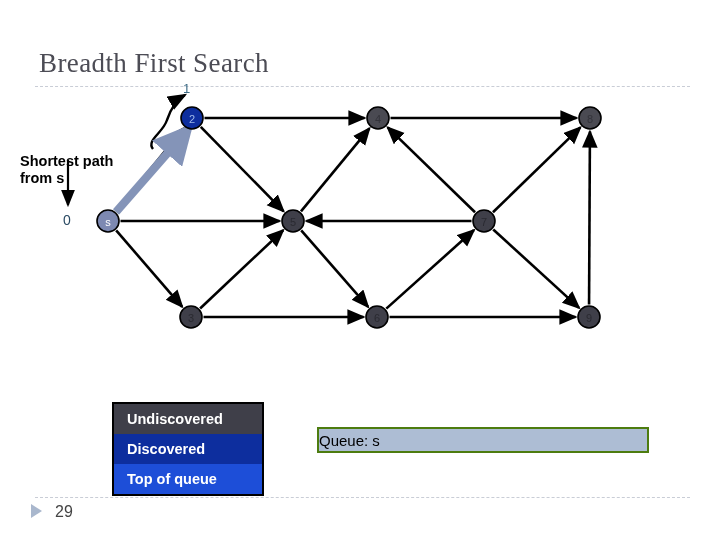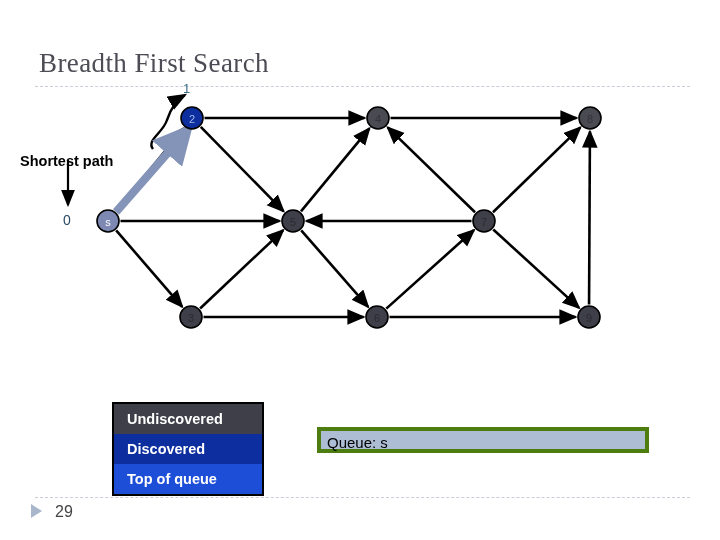--- a/index.html
+++ b/index.html
@@ -68,24 +68,24 @@
   }
   .lg-undiscovered{background:#3f3f49;}
   .lg-discovered{background:#0d2e9e;}
   .lg-topqueue{background:#1d4ed8;}
   .lg-finished{background:#0a6b11;}
 
   
   #queue-box{
     position:absolute;left:317px;top:427px;
     width:332px;height:26px;
-    background:#adbdd4;border:4px solid #4d7c0f;
+    background:#adbdd4;border:2px solid #4d7c0f;
     box-sizing:border-box;
     font-size:15px;color:#000;
-    line-height:23px;padding-left:6px;
+    line-height:23px;
     white-space:nowrap;
   }
 
   
   #slide-number{
     position:absolute;left:55px;top:503px;
     font-size:16px;color:#444;
   }
   #footer-bullet{
     position:absolute;left:31px;top:504px;
@@ -100,20 +100,21 @@
 
 <div id="slide">
 
   <div id="rule-top" class="dashrule"></div>
   <div id="rule-bottom" class="dashrule"></div>
 
   <div id="page-title">Breadth First Search</div>
 
   <div id="caption">
     <div>Shortest path</div>
+    <div>from s</div>
   </div>
 
   <div id="label-zero">0</div>
   <div id="label-one">1</div>
 
   <svg id="graph" viewBox="0 0 720 540">
     <defs>
       <marker id="arrow" markerWidth="7" markerHeight="7" refX="6.2" refY="3" orient="auto" markerUnits="strokeWidth">
         <path d="M0,0 L7,3 L0,6 z" fill="#000"></path>
       </marker>

